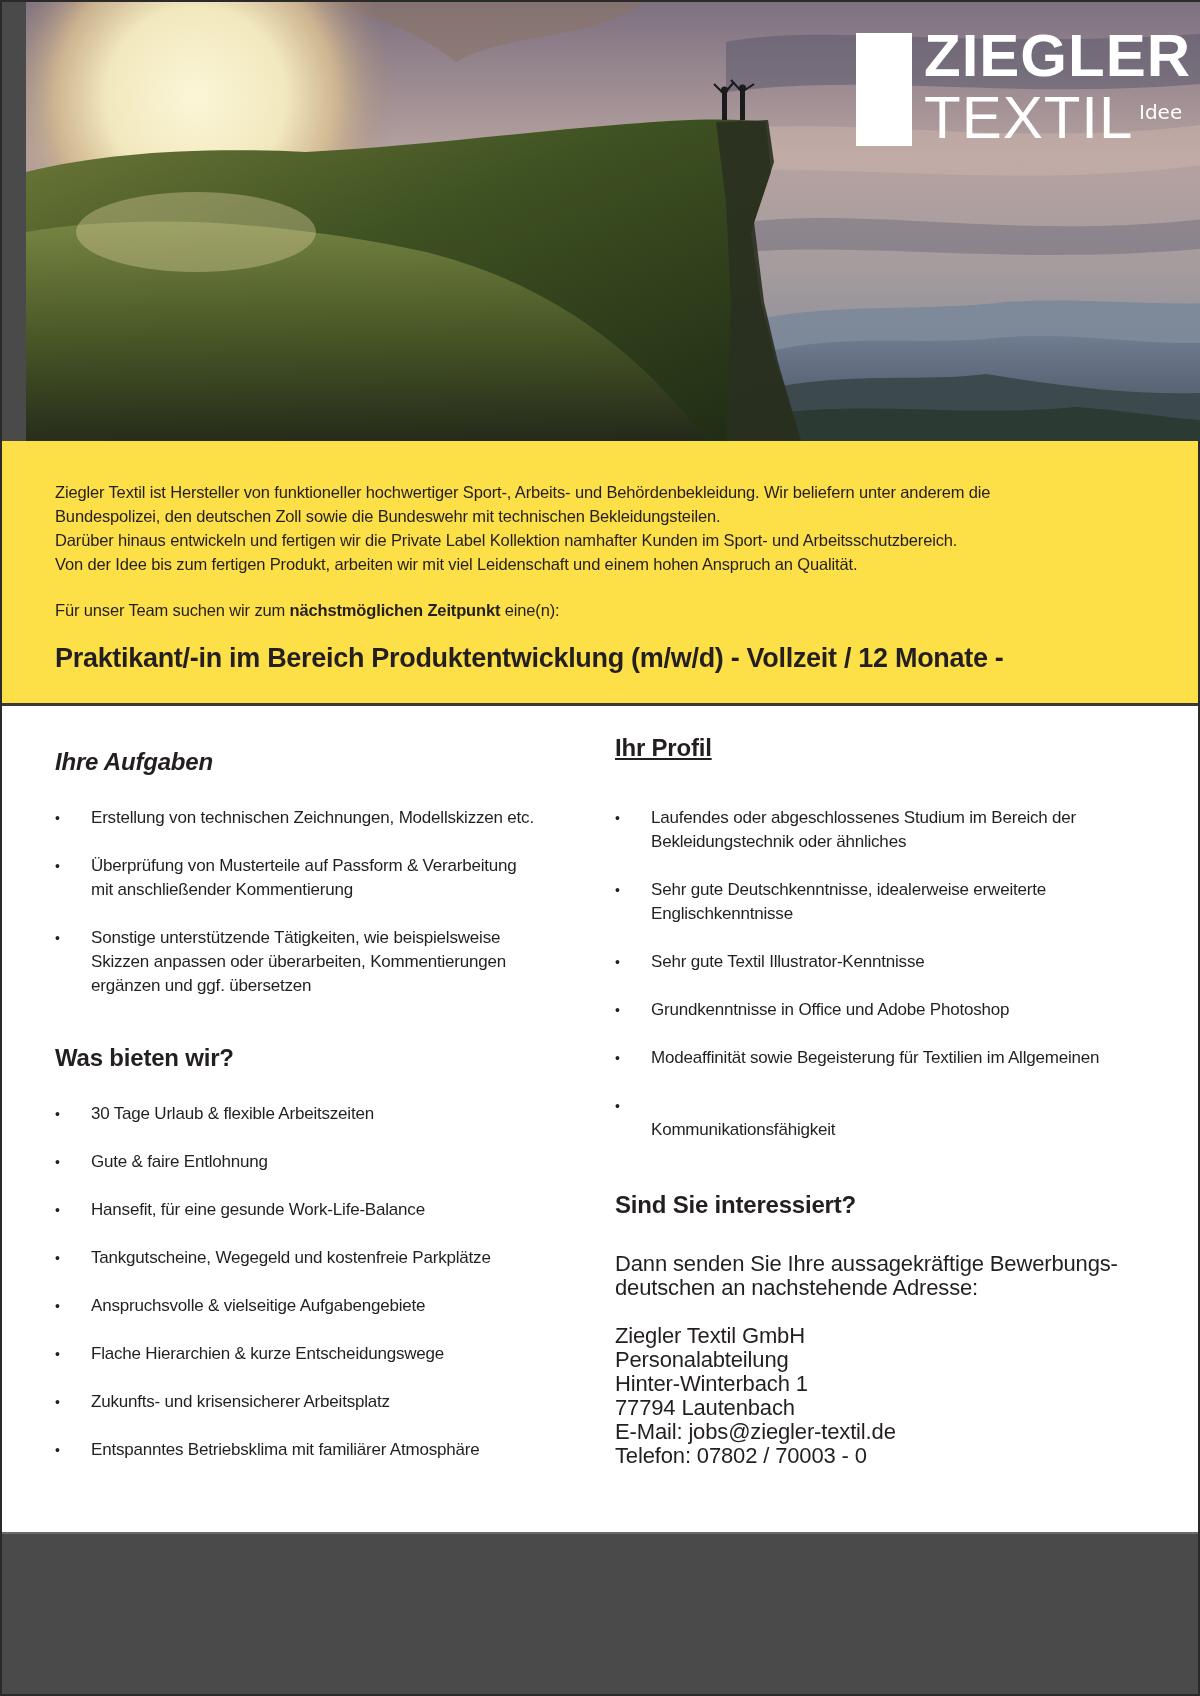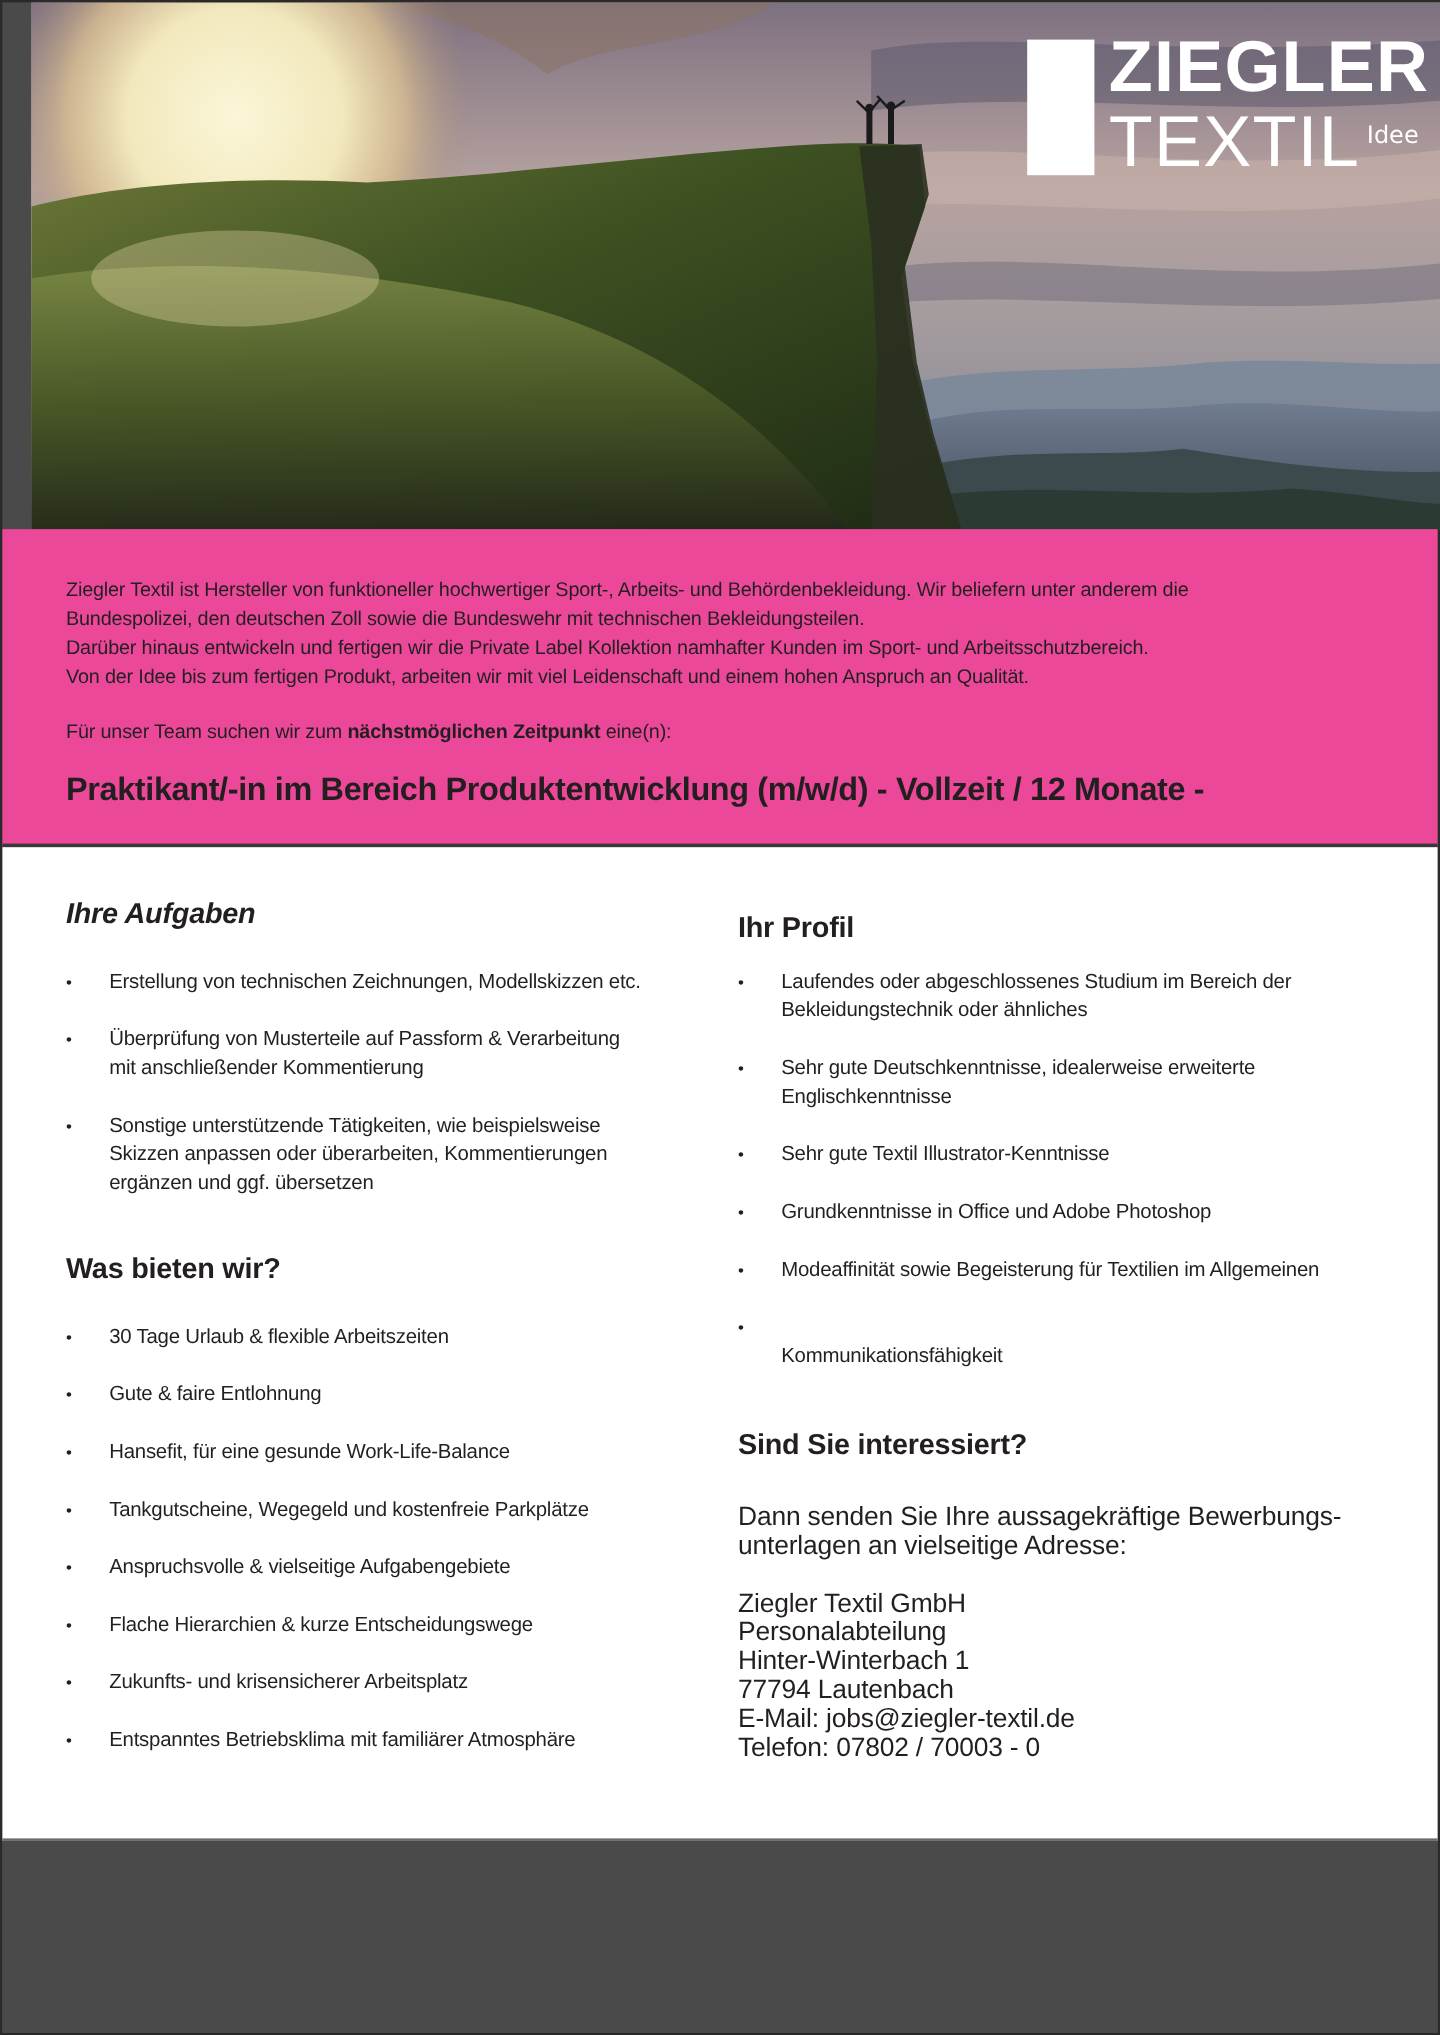--- a/index.html
+++ b/index.html
@@ -32,21 +32,21 @@
       font-family: "Liberation Sans", sans-serif; font-weight: normal;
       font-size: 60px; letter-spacing: 1px; color: #ffffff; line-height: 1;
     }
     .logo-gmbh {
       position: absolute; left: 283px; top: 68px;
       font-family: "DejaVu Sans", sans-serif; font-size: 20px; color: #ffffff;
     }
 
     
     .intro {
-      position: absolute; left: 0; top: 439px; width: 1196px; height: 265px; background: #ec4899;
+      position: absolute; left: 0; top: 439px; width: 1196px; height: 265px; background: #fde047;
       border-bottom: 3px solid #3a393a;
     }
     .intro-text {
       position: absolute; left: 53px; top: 39px; width: 1120px;
       font-size: 16.5px; line-height: 24px; color: #231f20;
     }
     .intro-text p { white-space: nowrap; letter-spacing: -0.15px; }
     .search-line {
       position: absolute; left: 53px; top: 160px; font-size: 16.5px; letter-spacing: -0.15px;
     }
@@ -181,34 +181,34 @@
         <li style="margin-top:24px;"><span class="dot">•</span><span>Hansefit, für eine gesunde Work-Life-Balance</span></li>
         <li style="margin-top:24px;"><span class="dot">•</span><span>Tankgutscheine, Wegegeld und kostenfreie Parkplätze</span></li>
         <li style="margin-top:24px;"><span class="dot">•</span><span>Anspruchsvolle &amp; vielseitige Aufgabengebiete</span></li>
         <li style="margin-top:24px;"><span class="dot">•</span><span>Flache Hierarchien &amp; kurze Entscheidungswege</span></li>
         <li style="margin-top:24px;"><span class="dot">•</span><span>Zukunfts- und krisensicherer Arbeitsplatz</span></li>
         <li style="margin-top:24px;"><span class="dot">•</span><span>Entspanntes Betriebsklima mit familiärer Atmosphäre</span></li>
       </ul>
     </div>
 
     <div class="col col-right">
-      <h2 class="section-title" style="top:54px;">Ihr Profil</h2>
+      <h2 class="section-title" style="top:28px;text-decoration:underline;">Ihr Profil</h2>
       <ul class="bullets" style="top:100px;">
         <li><span class="dot">•</span><span>Laufendes oder abgeschlossenes Studium im Bereich der</span><br><span>Bekleidungstechnik oder ähnliches</span></li>
         <li style="margin-top:24px;"><span class="dot">•</span><span>Sehr gute Deutschkenntnisse, idealerweise erweiterte</span><br><span>Englischkenntnisse</span></li>
         <li style="margin-top:24px;"><span class="dot">•</span><span>Sehr gute Textil Illustrator-Kenntnisse</span></li>
         <li style="margin-top:24px;"><span class="dot">•</span><span>Grundkenntnisse in Office und Adobe Photoshop</span></li>
         <li style="margin-top:24px;"><span class="dot">•</span><span>Modeaffinität sowie Begeisterung für Textilien im Allgemeinen</span></li>
         <li style="margin-top:24px;"><span class="dot">•</span><br><span>Kommunikationsfähigkeit</span></li>
       </ul>
 
       <h2 class="section-title" style="top:485px;">Sind Sie interessiert?</h2>
       <div class="contact-text" style="top:546px;">
         <div>Dann senden Sie Ihre aussagekräftige Bewerbungs-</div>
-        <div>unterlagen an vielseitige Adresse:</div>
+        <div>deutschen an nachstehende Adresse:</div>
       </div>
       <div class="contact-text" style="top:618px;">
         <div>Ziegler Textil GmbH</div>
         <div>Personalabteilung</div>
         <div>Hinter-Winterbach 1</div>
         <div>77794 Lautenbach</div>
         <div><span>E-Mail: </span><span>jobs@ziegler-textil.de</span></div>
         <div>Telefon: 07802 / 70003 - 0</div>
       </div>
     </div>

